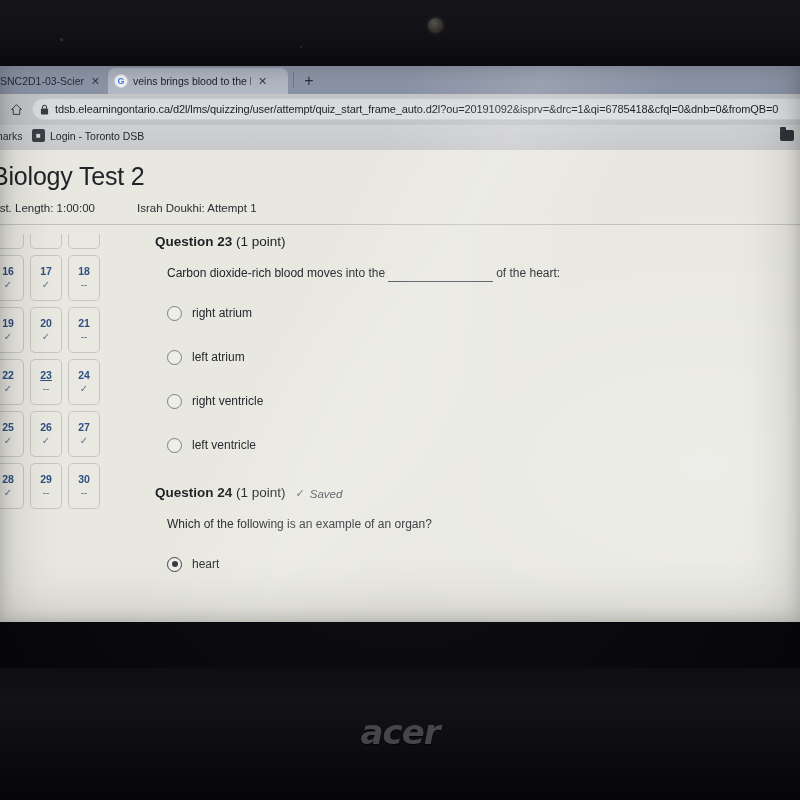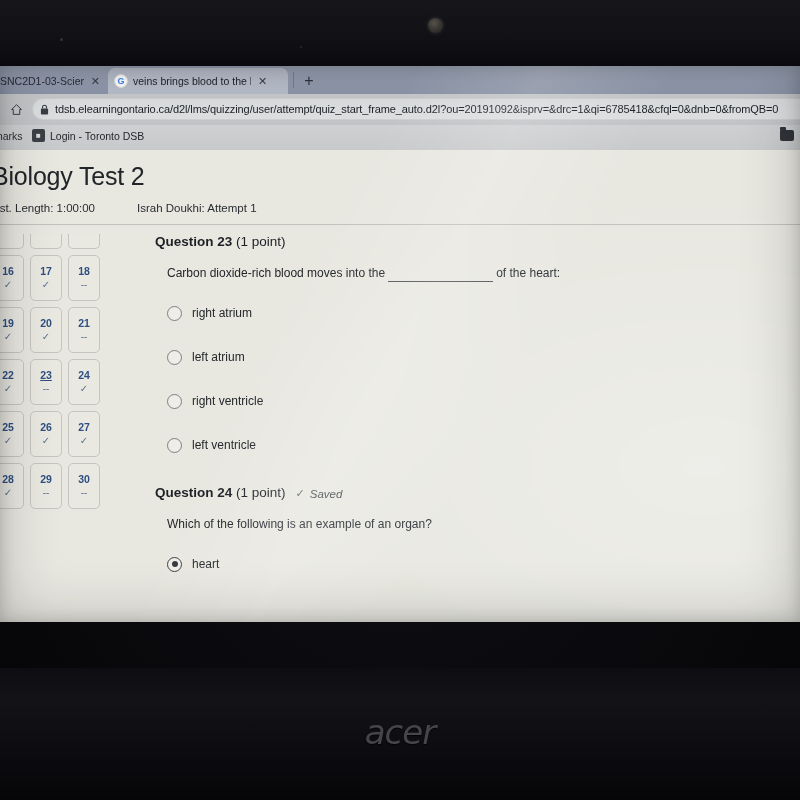--- a/index.html
+++ b/index.html
@@ -27,21 +27,21 @@
   }
   #bezel-speck1{position:absolute;left:60px;top:38px;width:3px;height:3px;border-radius:50%;background:rgba(150,150,160,.25);}
   #bezel-speck2{position:absolute;left:300px;top:46px;width:2px;height:2px;border-radius:50%;background:rgba(150,150,160,.2);}
 
   #bottombezel{
     position:absolute;left:0;top:668px;width:800px;height:132px;
     background:linear-gradient(180deg,#0e0e12 0%,#121217 25%,#0b0b0f 70%,#060608 100%);
   }
   #acer{
     position:absolute;left:0;top:712px;width:800px;text-align:center;
-    font-size:34px;letter-spacing:-1px;font-weight:400;
+    font-size:34px;letter-spacing:-1px;font-weight:700;
     color:#4a4a4f;
     font-family:"DejaVu Sans", sans-serif;
     font-style:italic;
     text-shadow:0 1px 1px rgba(0,0,0,.8);
     opacity:.92;
   }
 
   
   #screen{
     position:absolute;left:0;top:66px;width:800px;height:556px;

